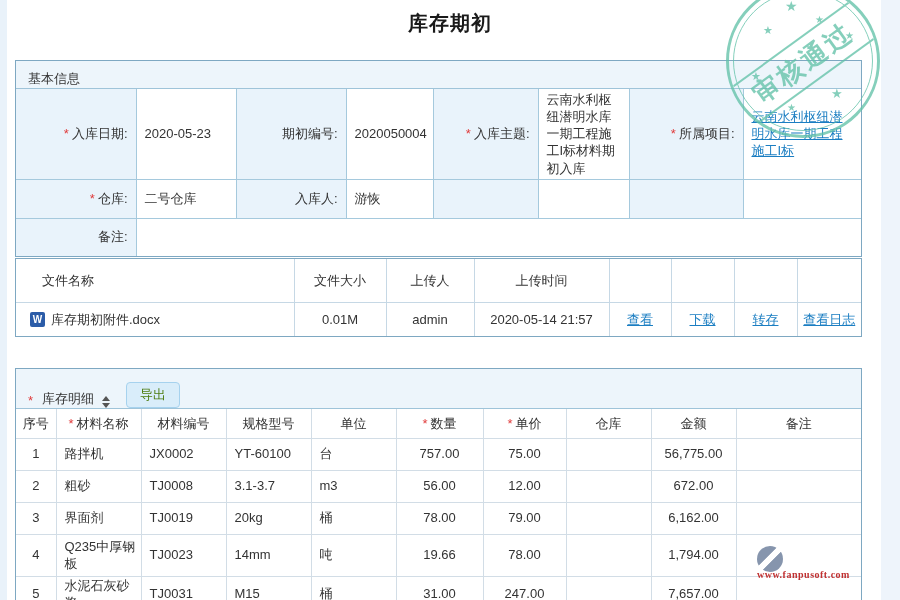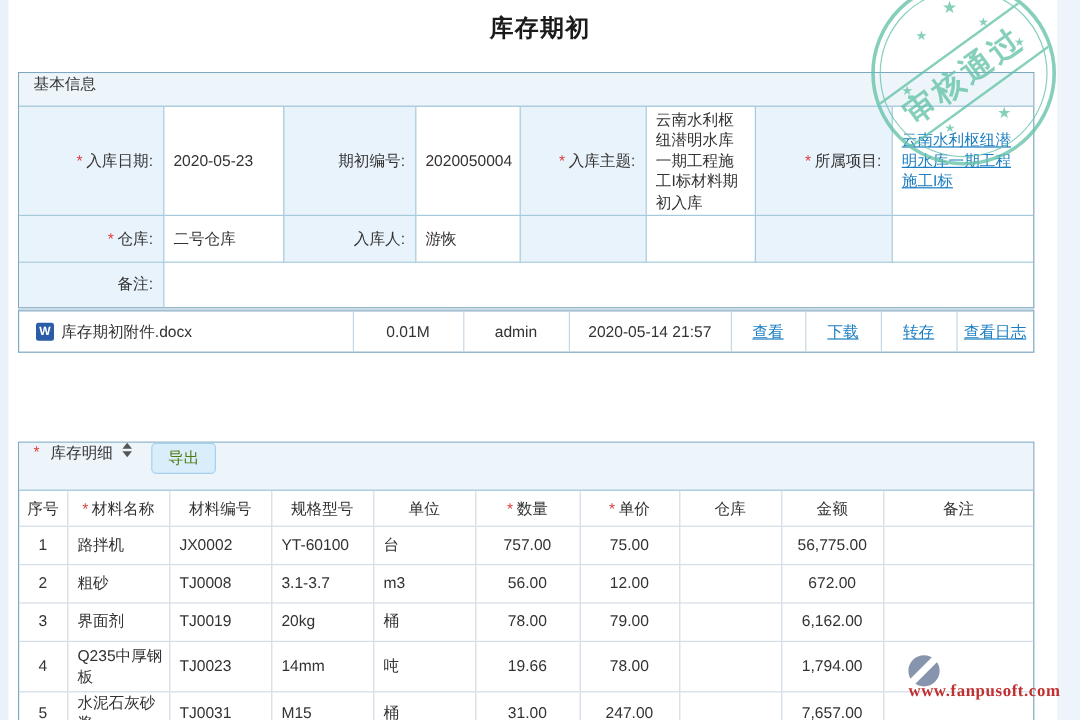--- a/index.html
+++ b/index.html
@@ -11,21 +11,21 @@
   .strip-r{position:absolute;left:881px;top:0;width:19px;height:600px;background:#eef4fb}
 
   .page-title{position:absolute;top:10px;left:0;width:100%;text-align:center;
     font-size:20px;font-weight:bold;color:#1a1a1a;letter-spacing:1px}
 
   .box{position:absolute;left:15px;width:845px;border:1px solid #7ea8c2;background:#fff}
   #box-basic{top:60px}
   #box-attach{top:258px}
   #box-detail{top:368px}
 
-  .bar{background:#edf5fb;border-bottom:1px solid #9fc4d9;display:flex;align-items:flex-start;padding:0 12px}
+  .bar{background:#edf5fb;border-bottom:1px solid #9fc4d9;display:flex;align-items:flex-end;padding:0 12px}
   #box-basic .bar{height:27px}
   #box-attach .bar{height:29px}
   #box-detail .bar{height:39px;gap:6px}
 
   table{width:100%;border-collapse:collapse;table-layout:fixed}
   td,th{font-size:13px;font-weight:normal;overflow:hidden;vertical-align:middle}
 
   
   .t-basic td{border:1px solid #a5c9dd}
   .t-basic tr td:first-child{border-left:0}
@@ -84,21 +84,21 @@
   .s5{left:58px;top:116px;font-size:10px}
   .s6{left:22px;top:84px;font-size:11px}
   .s7{left:116px;top:44px;font-size:10px}
 
   
   .brand{position:absolute;left:757px;top:546px;z-index:40}
   .brand-top{display:flex;align-items:center}
   .brand-icon{width:26px;height:26px;border-radius:50%;margin-right:3px;
     background:linear-gradient(135deg,#8695ad 40%,#fff 42%,#fff 56%,#8695ad 58%)}
   .brand-name{font-size:26px;font-weight:bold;color:#8695ad}
-  .brand-url{font-family:"Liberation Serif","DejaVu Serif",serif;font-size:14px;font-weight:bold;
+  .brand-url{font-family:"Liberation Serif","DejaVu Serif",serif;font-size:10px;font-weight:bold;
     color:#c03030;letter-spacing:.5px;margin-top:-3px;text-align:center}
 </style>
 </head>
 <body>
 
 <div class="strip-l"></div>
 <div class="strip-r"></div>
 
 <div class="page-title">库存期初</div>
 
@@ -152,20 +152,30 @@
       <col style="width:278px">
         <col style="width:92px">
         <col style="width:88px">
         <col style="width:135px">
       <col style="width:62px">
         <col style="width:63px">
         <col style="width:63px">
         <col style="width:64px">
     </colgroup>
     <tbody>
+        <tr>
+      <th class="att-name">文件名称</th>
+      <th>文件大小</th>
+      <th>上传人</th>
+      <th>上传时间</th>
+      <th></th>
+      <th></th>
+      <th></th>
+      <th></th>
+    </tr>
     <tr>
       <td>
         <div class="file-cell">
           <span class="word-icon">W</span>
           <span>库存期初附件.docx</span>
         </div>
       </td>
       <td>0.01M</td>
       <td>admin</td>
       <td>2020-05-14 21:57</td>

